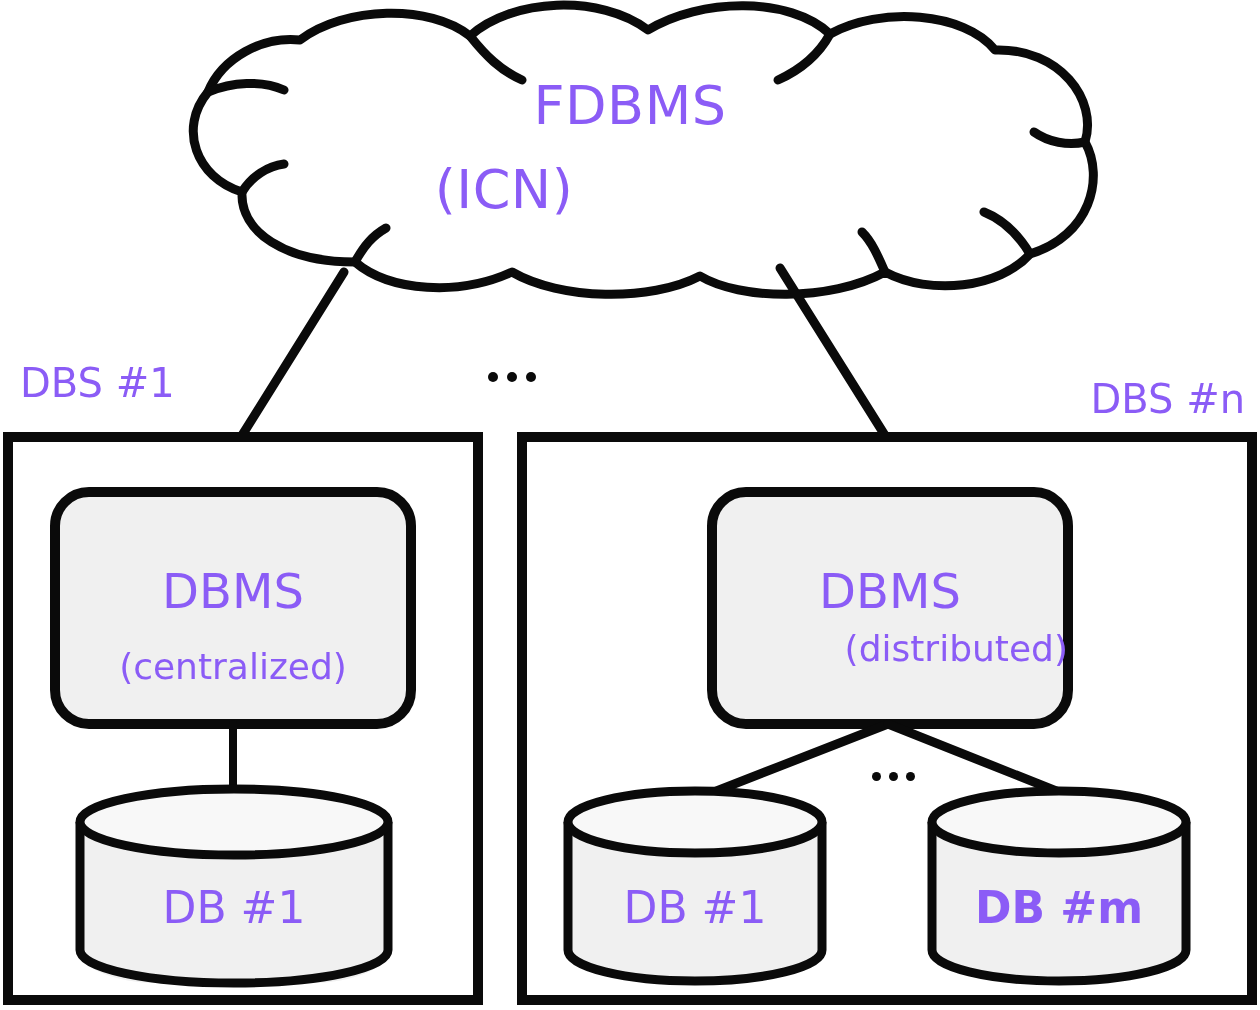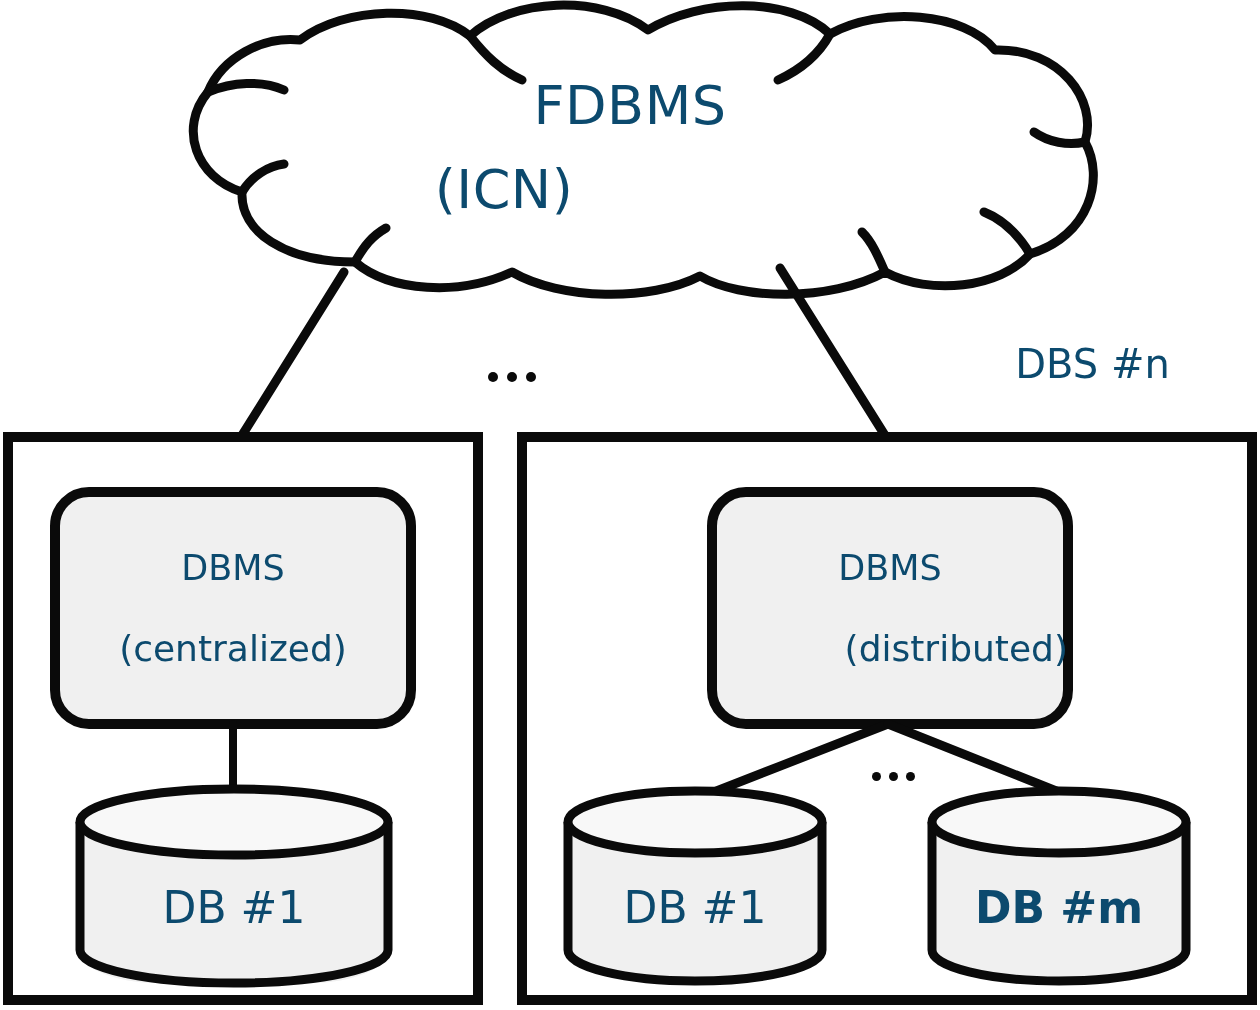--- a/index.html
+++ b/index.html
@@ -19,35 +19,35 @@
   }
   #diagram-svg {
     position: absolute;
     left: 0;
     top: 0;
     width: 1260px;
     height: 1010px;
   }
   .lbl {
     position: absolute;
-    color: #0c4a6e;
+    color: #8b5cf6;
     white-space: pre;
     line-height: 1.05;
     text-align: center;
     pointer-events: none;
   }
   
   #cloud-title-main { font-size: 54px; letter-spacing: 0.5px; }
   #cloud-title-sub  { font-size: 54px; letter-spacing: 0.5px; }
 
   
   .dbs-label { font-size: 40px; }
 
   
-  .dbms-main { font-size: 35px; }
+  .dbms-main { font-size: 48px; margin-top: 16px; }
   .dbms-sub  { font-size: 36px; }
 
   
   .db-label { font-size: 44px; }
 
   
   .ellipsis-dots { position: absolute; display: flex; gap: 9px; }
   .ellipsis-dots i {
     display: block;
     background: #0a0a0a;
@@ -120,31 +120,32 @@
     <g>
       <path d="M 932 822 L 932 950 A 127 31 0 0 0 1186 950 L 1186 822" fill="#f0f0f0" stroke="#0a0a0a" stroke-width="9" stroke-linejoin="round"></path>
       <ellipse cx="1059" cy="822" rx="127" ry="31" fill="#f8f8f8" stroke="#0a0a0a" stroke-width="9"></ellipse>
     </g>
 
   </svg>
 
   <div class="lbl" id="cloud-title-main" style="left:0; top:78px; width:1260px;">FDBMS</div>
   <div class="lbl" id="cloud-title-sub" style="left:0; top:162px; width:1008px;">(ICN)</div>
 
+  <div class="lbl dbs-label" style="left:20px; top:362px; width:300px; text-align:left;">DBS #1</div>
 
-  <div class="lbl dbs-label" style="left:940px; top:343px; width:305px; text-align:center;">DBS #n</div>
+  <div class="lbl dbs-label" style="left:940px; top:378px; width:305px; text-align:right;">DBS #n</div>
 
   <div class="ellipsis-dots" style="left:488px; top:372px;">
     <i style="width:10px;height:10px;"></i>
     <i style="width:10px;height:10px;"></i>
     <i style="width:10px;height:10px;"></i>
   </div>
 
   <div class="lbl dbms-main" style="left:55px; top:550px; width:356px;">DBMS</div>
-  <div class="lbl dbms-sub" style="left:55px; top:630px; width:356px;text-align:center;">(centralized)</div>
+  <div class="lbl dbms-sub" style="left:55px; top:648px; width:356px;text-align:center;">(centralized)</div>
 
   <div class="lbl dbms-main" style="left:712px; top:550px; width:356px;">DBMS</div>
   <div class="lbl dbms-sub" style="left:712px; top:630px; width:356px;text-align:right;">(distributed)</div>
 
   <div class="lbl db-label" style="left:80px; top:885px; width:308px;">DB #1</div>
 
   <div class="lbl db-label" style="left:568px; top:885px; width:254px;">DB #1</div>
 
   <div class="lbl db-label" style="left:932px; top:885px; width:254px;font-weight:bold;">DB #m</div>
 

